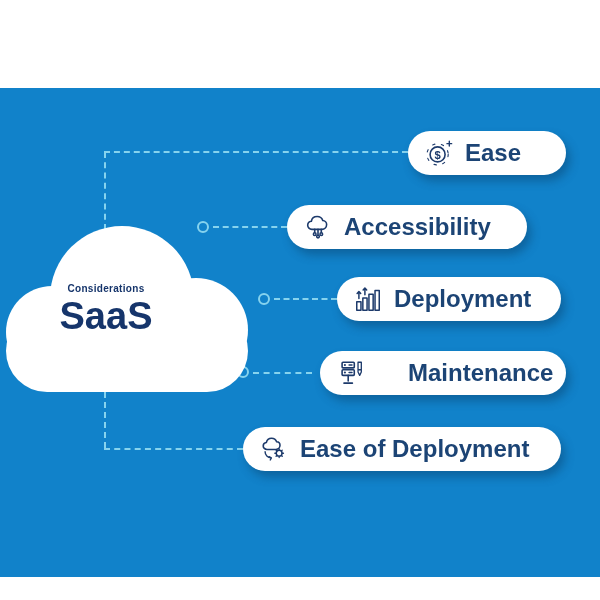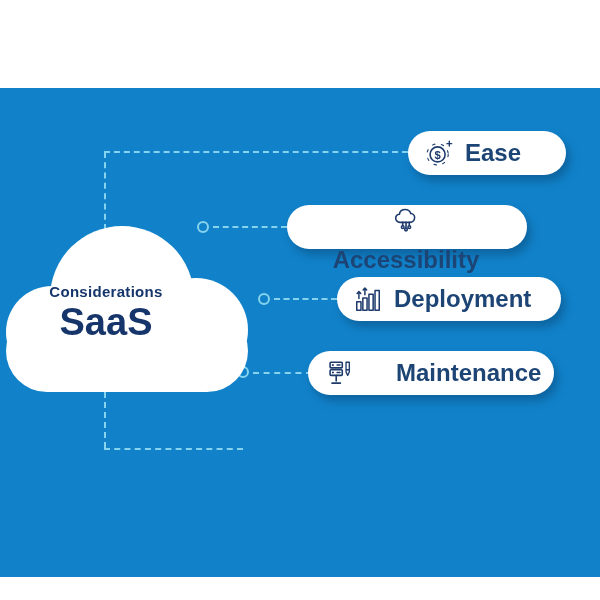--- a/index.html
+++ b/index.html
@@ -14,43 +14,43 @@
   
   .cloud-part{position:absolute;background:#ffffff;border-radius:50%;}
   .cloud-c1{left:50px;top:226px;width:144px;height:144px;}
   .cloud-c2{left:6px;top:286px;width:92px;height:92px;}
   .cloud-c3{left:144px;top:278px;width:104px;height:104px;}
   .cloud-base{left:6px;top:310px;width:242px;height:82px;border-radius:41px;}
   .cloud-text{
     position:absolute;left:18px;top:283px;width:176px;text-align:center;
     color:#16356b;
   }
-  .cloud-subtitle{font-size:15px;font-weight:700;letter-spacing:.3px;}
+  .cloud-subtitle{font-size:10px;font-weight:700;letter-spacing:.3px;}
   .cloud-title{font-size:38px;font-weight:700;margin-top:3px;line-height:1;text-align:center;}
   
   .dash-h{position:absolute;border-top:2px dashed #86d3ee;height:0;}
   .dash-v{position:absolute;border-left:2px dashed #86d3ee;width:0;}
   .node{
     position:absolute;width:12px;height:12px;box-sizing:border-box;
     border:2px solid #86d3ee;border-radius:50%;background:transparent;
   }
   
   .pill{
     position:absolute;height:44px;box-sizing:border-box;background:#ffffff;
     border-radius:24px;display:flex;align-items:center;gap:11px;
     padding:0 18px 0 16px;
     box-shadow:4px 6px 10px rgba(8,62,105,.45);
     color:#1c4475;font-size:24px;font-weight:600;white-space:nowrap;
   }
   .pill .icon{width:30px;height:30px;flex:0 0 auto;display:block;}
   .pill .icon svg{display:block;width:30px;height:30px;}
   .pill-cost{left:408px;top:131px;width:158px;}
-  .pill-accessibility{left:287px;top:205px;width:240px;flex-direction:column;}
+  .pill-accessibility{left:287px;top:205px;width:240px;}
   .pill-scalability{left:337px;top:277px;width:224px;}
-  .pill-maintenance{left:308px;top:351px;width:246px;gap:42px;}
+  .pill-maintenance{left:320px;top:351px;width:246px;gap:42px;}
   .pill-deployment{left:243px;top:427px;width:318px;}
 </style>
 </head>
 <body>
 
 <div class="canvas">
   <div class="panel"></div>
 
   <div class="dash-v" style="left:104px;top:152px;height:78px"></div>
   <div class="dash-h" style="left:104px;top:151px;width:304px"></div>
@@ -124,13 +124,24 @@
         <rect x="6.5" y="12.5" width="13" height="6" rx="1"></rect>
         <path d="M9.5 7.5 h0.01 M9.5 15.5 h0.01" stroke-width="2.3"></path>
         <path d="M14 7.5 h3 M14 15.5 h3"></path>
         <path d="M13 18.5 v6 M8.5 26.8 h9"></path>
         <path d="M23.5 4.5 h3.5 v10.5 l-1.75 3.5 -1.75-3.5 Z M23.5 12.5 h3.5" stroke-width="1.4"></path>
       </svg>
     </span>
     <span class="label">Maintenance</span>
   </div>
 
+  <div class="pill pill-deployment">
+    <span class="icon">
+      <svg viewBox="0 0 32 32" fill="none" stroke="#1d3a6b" stroke-width="1.7" stroke-linecap="round" stroke-linejoin="round">
+        <path d="M8.5 16.5 C6.3 16.5 4.5 14.8 4.5 12.7 C4.5 10.8 6 9.2 7.9 9 C8.4 6.4 10.7 4.5 13.4 4.5 C15.9 4.5 18 6.1 18.8 8.3 C20.8 8.4 22.4 10.1 22.4 12.1 C22.4 14.5 20.5 16.5 18.1 16.5 Z"></path>
+        <circle cx="21.5" cy="20.5" r="3.1" stroke-width="1.5"></circle>
+        <path d="M21.5 15.9 v1.6 M21.5 23.5 v1.6 M16.9 20.5 h1.6 M24.5 20.5 h1.6 M18.2 17.2 l1.1 1.1 M23.7 22.7 l1.1 1.1 M24.8 17.2 l-1.1 1.1 M19.3 22.7 l-1.1 1.1" stroke-width="1.4"></path>
+        <path d="M6.5 19 a6.3 6.3 0 0 0 6.3 6.3 M10.8 24.2 l2.4 1.2 -1.2 2.3" stroke-width="1.5"></path>
+      </svg>
+    </span>
+    <span class="label">Ease of Deployment</span>
+  </div>
 </div>
 
 </body></html>

